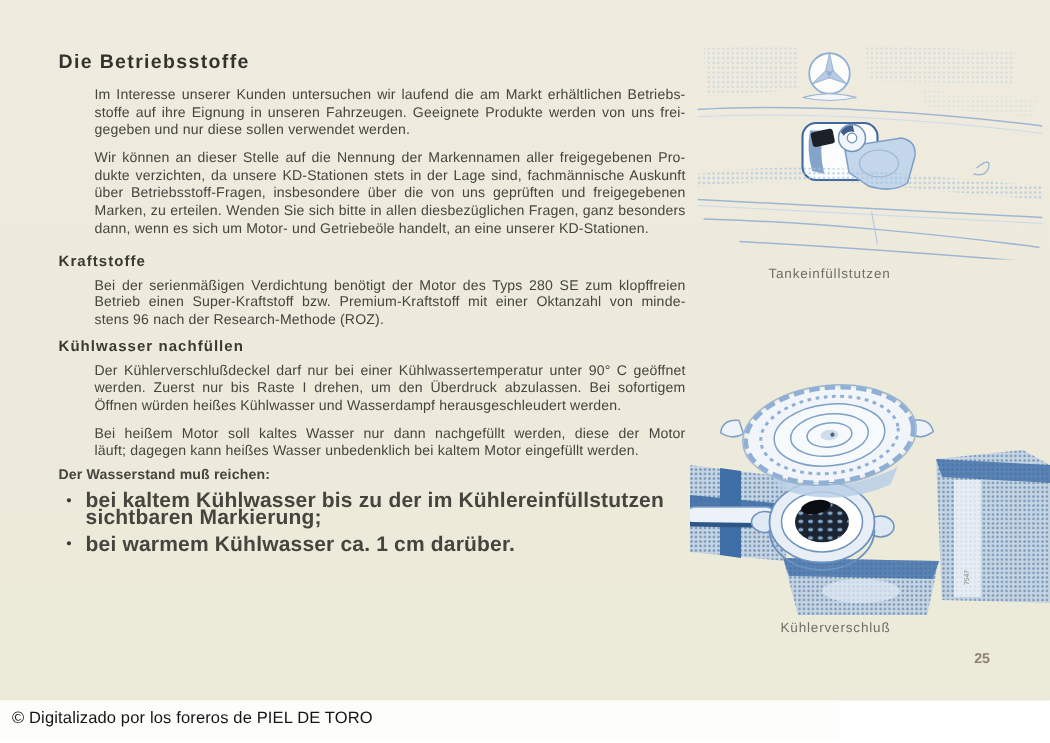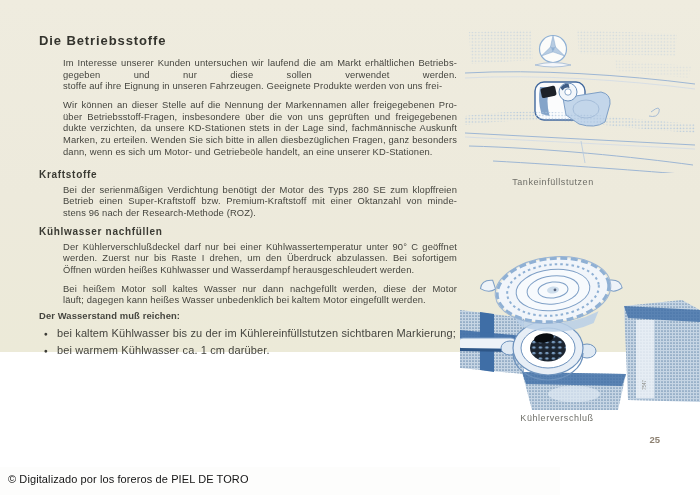--- a/index.html
+++ b/index.html
@@ -2,21 +2,21 @@
 <html><head>
 <meta charset="utf-8">
 <style>
   html,body { margin:0; padding:0; }
   body {
     width:700px; height:495px; position:relative; overflow:hidden;
     background:#ffffff;
     font-family:"Liberation Sans", sans-serif;
   }
   .page {
-    position:absolute; left:0; top:0; width:700px; height:352px;
+    position:absolute; left:0; top:0; width:700px; height:467px;
     background:linear-gradient(180deg,#efecdf 0%, #edeadc 55%, #ecead8 100%);
   }
   
   .content { position:absolute; left:39px; top:34px; width:418px; color:#45453f; }
   h1.title {
     margin:0 0 9px 0; font-size:13px; line-height:14px; font-weight:bold;
     letter-spacing:0.9px; color:#33332d;
   }
   h2.heading {
     margin:0 0 4px 0; font-size:10px; line-height:11px; font-weight:bold;
@@ -25,21 +25,21 @@
   .para { margin:0 0 7px 0; }
   .para.mb-lg { margin-bottom:11px; }
   .para > div {
     font-size:9.4px; line-height:11.7px; height:11.7px;
     white-space:nowrap; letter-spacing:0.12px;
     text-align:justify; text-align-last:justify; text-justify:inter-word;padding-left:24px;
   }
   .para > div:last-child { text-align-last:left; }
   .para.single > div { text-align-last:left; }
   .wline { margin:4px 0 6px 0; font-size:9.4px; line-height:11.7px; letter-spacing:0.12px;font-weight:bold; }
-  .bullet { display:flex; margin:0 0 6px 0; font-size:11px; line-height:11.5px; letter-spacing:0.12px; padding-left:5px; }
+  .bullet { display:flex; margin:0 0 6px 0; font-size:14px; line-height:11.5px; letter-spacing:0.12px; padding-left:5px;font-weight:bold; }
   .bullet::before { content:"●"; font-size:6.5px; line-height:11.5px; margin-right:9px; color:#3c3c36; }
   
   .fig1 { position:absolute; left:465px; top:28px; width:230px; height:145px; }
   .fig2 { position:absolute; left:460px; top:252px; width:240px; height:160px; }
   .fig-caption {
     position:absolute; font-size:9px; letter-spacing:0.55px; color:#6f6f68; text-align:center;
   }
   .cap1 { left:463px; top:177px; width:180px; }
   .cap2 { left:467px; top:413px; width:180px; }
   .page-number {
@@ -57,27 +57,27 @@
 </head>
 <body>
 
 <div class="page">
 
   <div class="content">
     <h1 class="title">Die Betriebsstoffe</h1>
 
     <div class="para">
         <div>Im Interesse unserer Kunden untersuchen wir laufend die am Markt erhältlichen Betriebs-</div>
+        <div>stoffe auf ihre Eignung in unseren Fahrzeugen. Geeignete Produkte werden von uns frei-</div>
         <div>gegeben und nur diese sollen verwendet werden.</div>
-        <div>stoffe auf ihre Eignung in unseren Fahrzeugen. Geeignete Produkte werden von uns frei-</div>
       </div>
     <div class="para mb-lg">
         <div>Wir können an dieser Stelle auf die Nennung der Markennamen aller freigegebenen Pro-</div>
+        <div>dukte verzichten, da unsere KD-Stationen stets in der Lage sind, fachmännische Auskunft</div>
         <div>über Betriebsstoff-Fragen, insbesondere über die von uns geprüften und freigegebenen</div>
-        <div>dukte verzichten, da unsere KD-Stationen stets in der Lage sind, fachmännische Auskunft</div>
         <div>Marken, zu erteilen. Wenden Sie sich bitte in allen diesbezüglichen Fragen, ganz besonders</div>
         <div>dann, wenn es sich um Motor- und Getriebeöle handelt, an eine unserer KD-Stationen.</div>
       </div>
 
     <h2 class="heading">Kraftstoffe</h2>
     <div class="para">
         <div>Bei der serienmäßigen Verdichtung benötigt der Motor des Typs 280 SE zum klopffreien</div>
         <div>Betrieb einen Super-Kraftstoff bzw. Premium-Kraftstoff mit einer Oktanzahl von minde-</div>
         <div>stens 96 nach der Research-Methode (ROZ).</div>
       </div>

